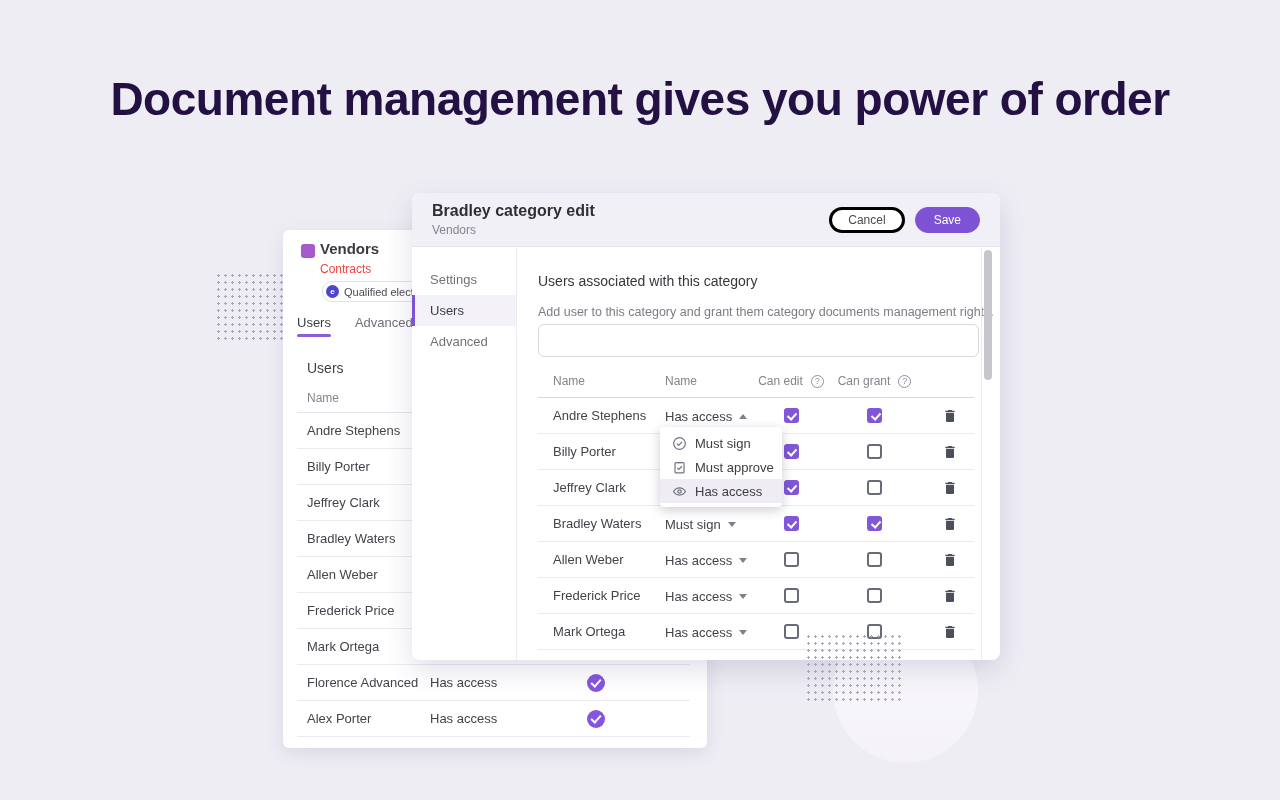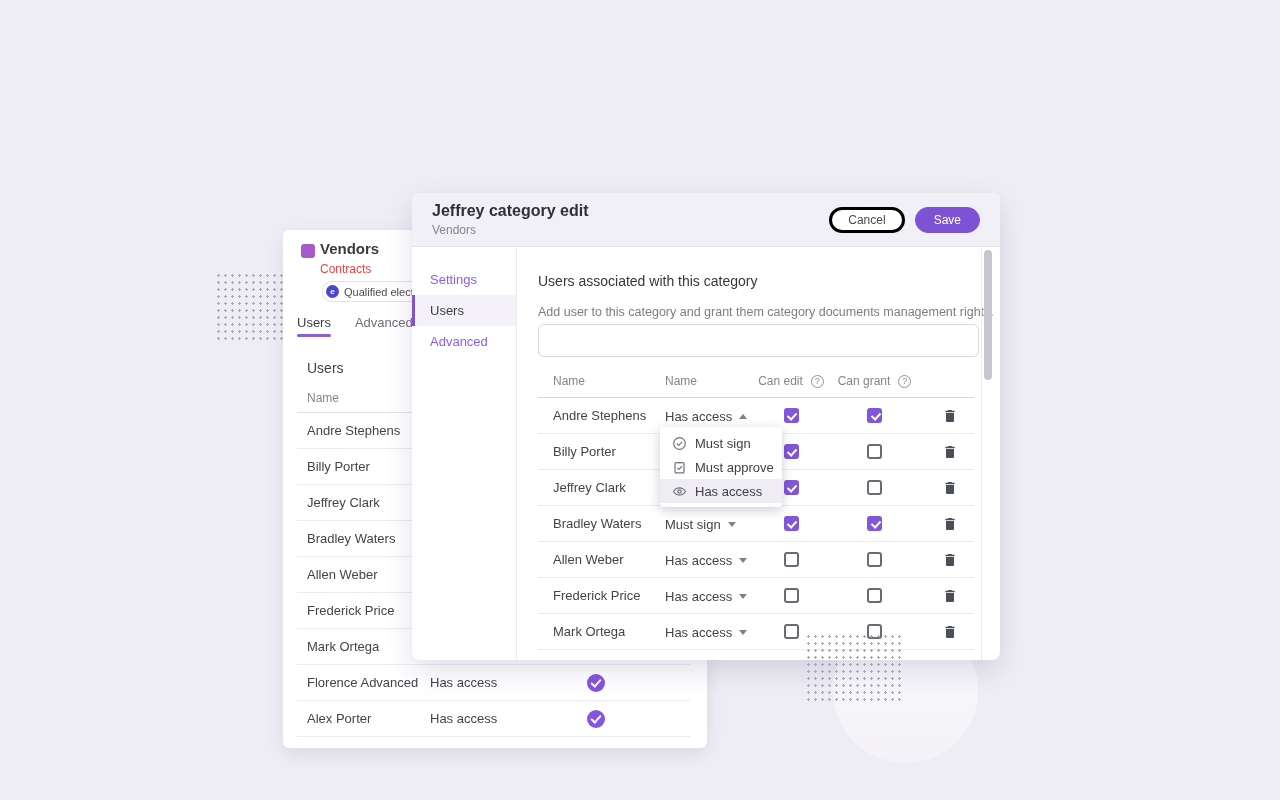--- a/index.html
+++ b/index.html
@@ -55,21 +55,21 @@
   .fc-ht{font-size:16px;font-weight:600;color:#2f2f36;}
   .fc-hs{font-size:12px;color:#84848d;margin-top:3px;}
   .fc-spacer{flex:1;}
   .btn{height:26px;border-radius:14px;font-size:12px;display:inline-flex;align-items:center;
     cursor:pointer;font-family:inherit;}
   .btn-cancel{background:#fff;border:3px solid #000000;color:#4a4a52;padding:0 16px;}
   .btn-save{background:#7e52d4;border:1px solid #7e52d4;color:#fff;padding:0 18px;margin-left:10px;}
 
   .fc-side{position:absolute;left:0;top:55px;bottom:0;width:105px;box-sizing:border-box;
     border-right:1px solid #eceaf1;padding-top:16px;}
-  .fc-side-item{height:31px;line-height:31px;padding-left:18px;font-size:13px;color:#8b5cf6;cursor:pointer;}
+  .fc-side-item{height:31px;line-height:31px;padding-left:18px;font-size:13px;color:#737373;cursor:pointer;}
   .fc-side-item.active{background:#f4f2f8;box-shadow:inset 3px 0 0 #7e52d4;color:#3c3c44;}
 
   .fc-main{position:absolute;left:106px;top:55px;right:0;bottom:0;}
   .fm-title{position:absolute;left:20px;top:25px;font-size:14px;font-weight:500;color:#36363d;}
   .fm-desc{position:absolute;left:20px;top:57px;font-size:12.5px;color:#7c7c86;}
   .fm-input{position:absolute;left:20px;top:76px;width:419px;height:31px;border:1px solid #d9d7e0;
     border-radius:6px;background:#fff;font:13px "Liberation Sans",sans-serif;padding:0 10px;outline:none;}
 
   .ft-grid{display:grid;grid-template-columns:127px 95px 62px 105px 45px;align-items:center;}
   .ft-head{position:absolute;left:20px;top:120px;width:434px;height:26px;font-size:12px;color:#84848d;}
@@ -102,20 +102,21 @@
   .dd-ic{display:inline-flex;line-height:0;}
 
   .scroll-line{position:absolute;right:18px;top:55px;bottom:0;width:1px;background:#eceaf1;}
   .scroll-thumb{position:absolute;right:8px;top:57px;width:8px;height:130px;background:#c7c6cd;border-radius:4px;cursor:grab;}
 </style>
 </head>
 <body>
 
 <div class="page">
 
+  <h1 class="headline">Document management gives you power of order</h1>
 
   <div class="dots dots-left"></div>
   <div class="circle-deco"></div>
 
   <section class="back-card">
     <span class="bc-icon"></span>
     <div class="bc-title">Vendors</div>
     <div class="bc-sub">Contracts</div>
     <div class="bc-chip">
       <span class="bc-chip-ic">
@@ -161,21 +162,21 @@
           <span class="bc-name">Alex Porter</span>
           <span class="bc-role">Has access</span>
           <span class="bc-check"></span>
         </div>
       </div>
   </section>
 
   <section class="front-card">
     <header class="fc-header">
       <div>
-        <div class="fc-ht">Jeffrey category edit</div>
+        <div class="fc-ht">Bradley category edit</div>
         <div class="fc-hs">Vendors</div>
       </div>
       <div class="fc-spacer"></div>
       <button class="btn btn-cancel">Cancel</button>
       <button class="btn btn-save">Save</button>
     </header>
 
     <nav class="fc-side" id="fc-side">
         <div class="fc-side-item">Settings</div>
         <div class="fc-side-item active">Users</div>

